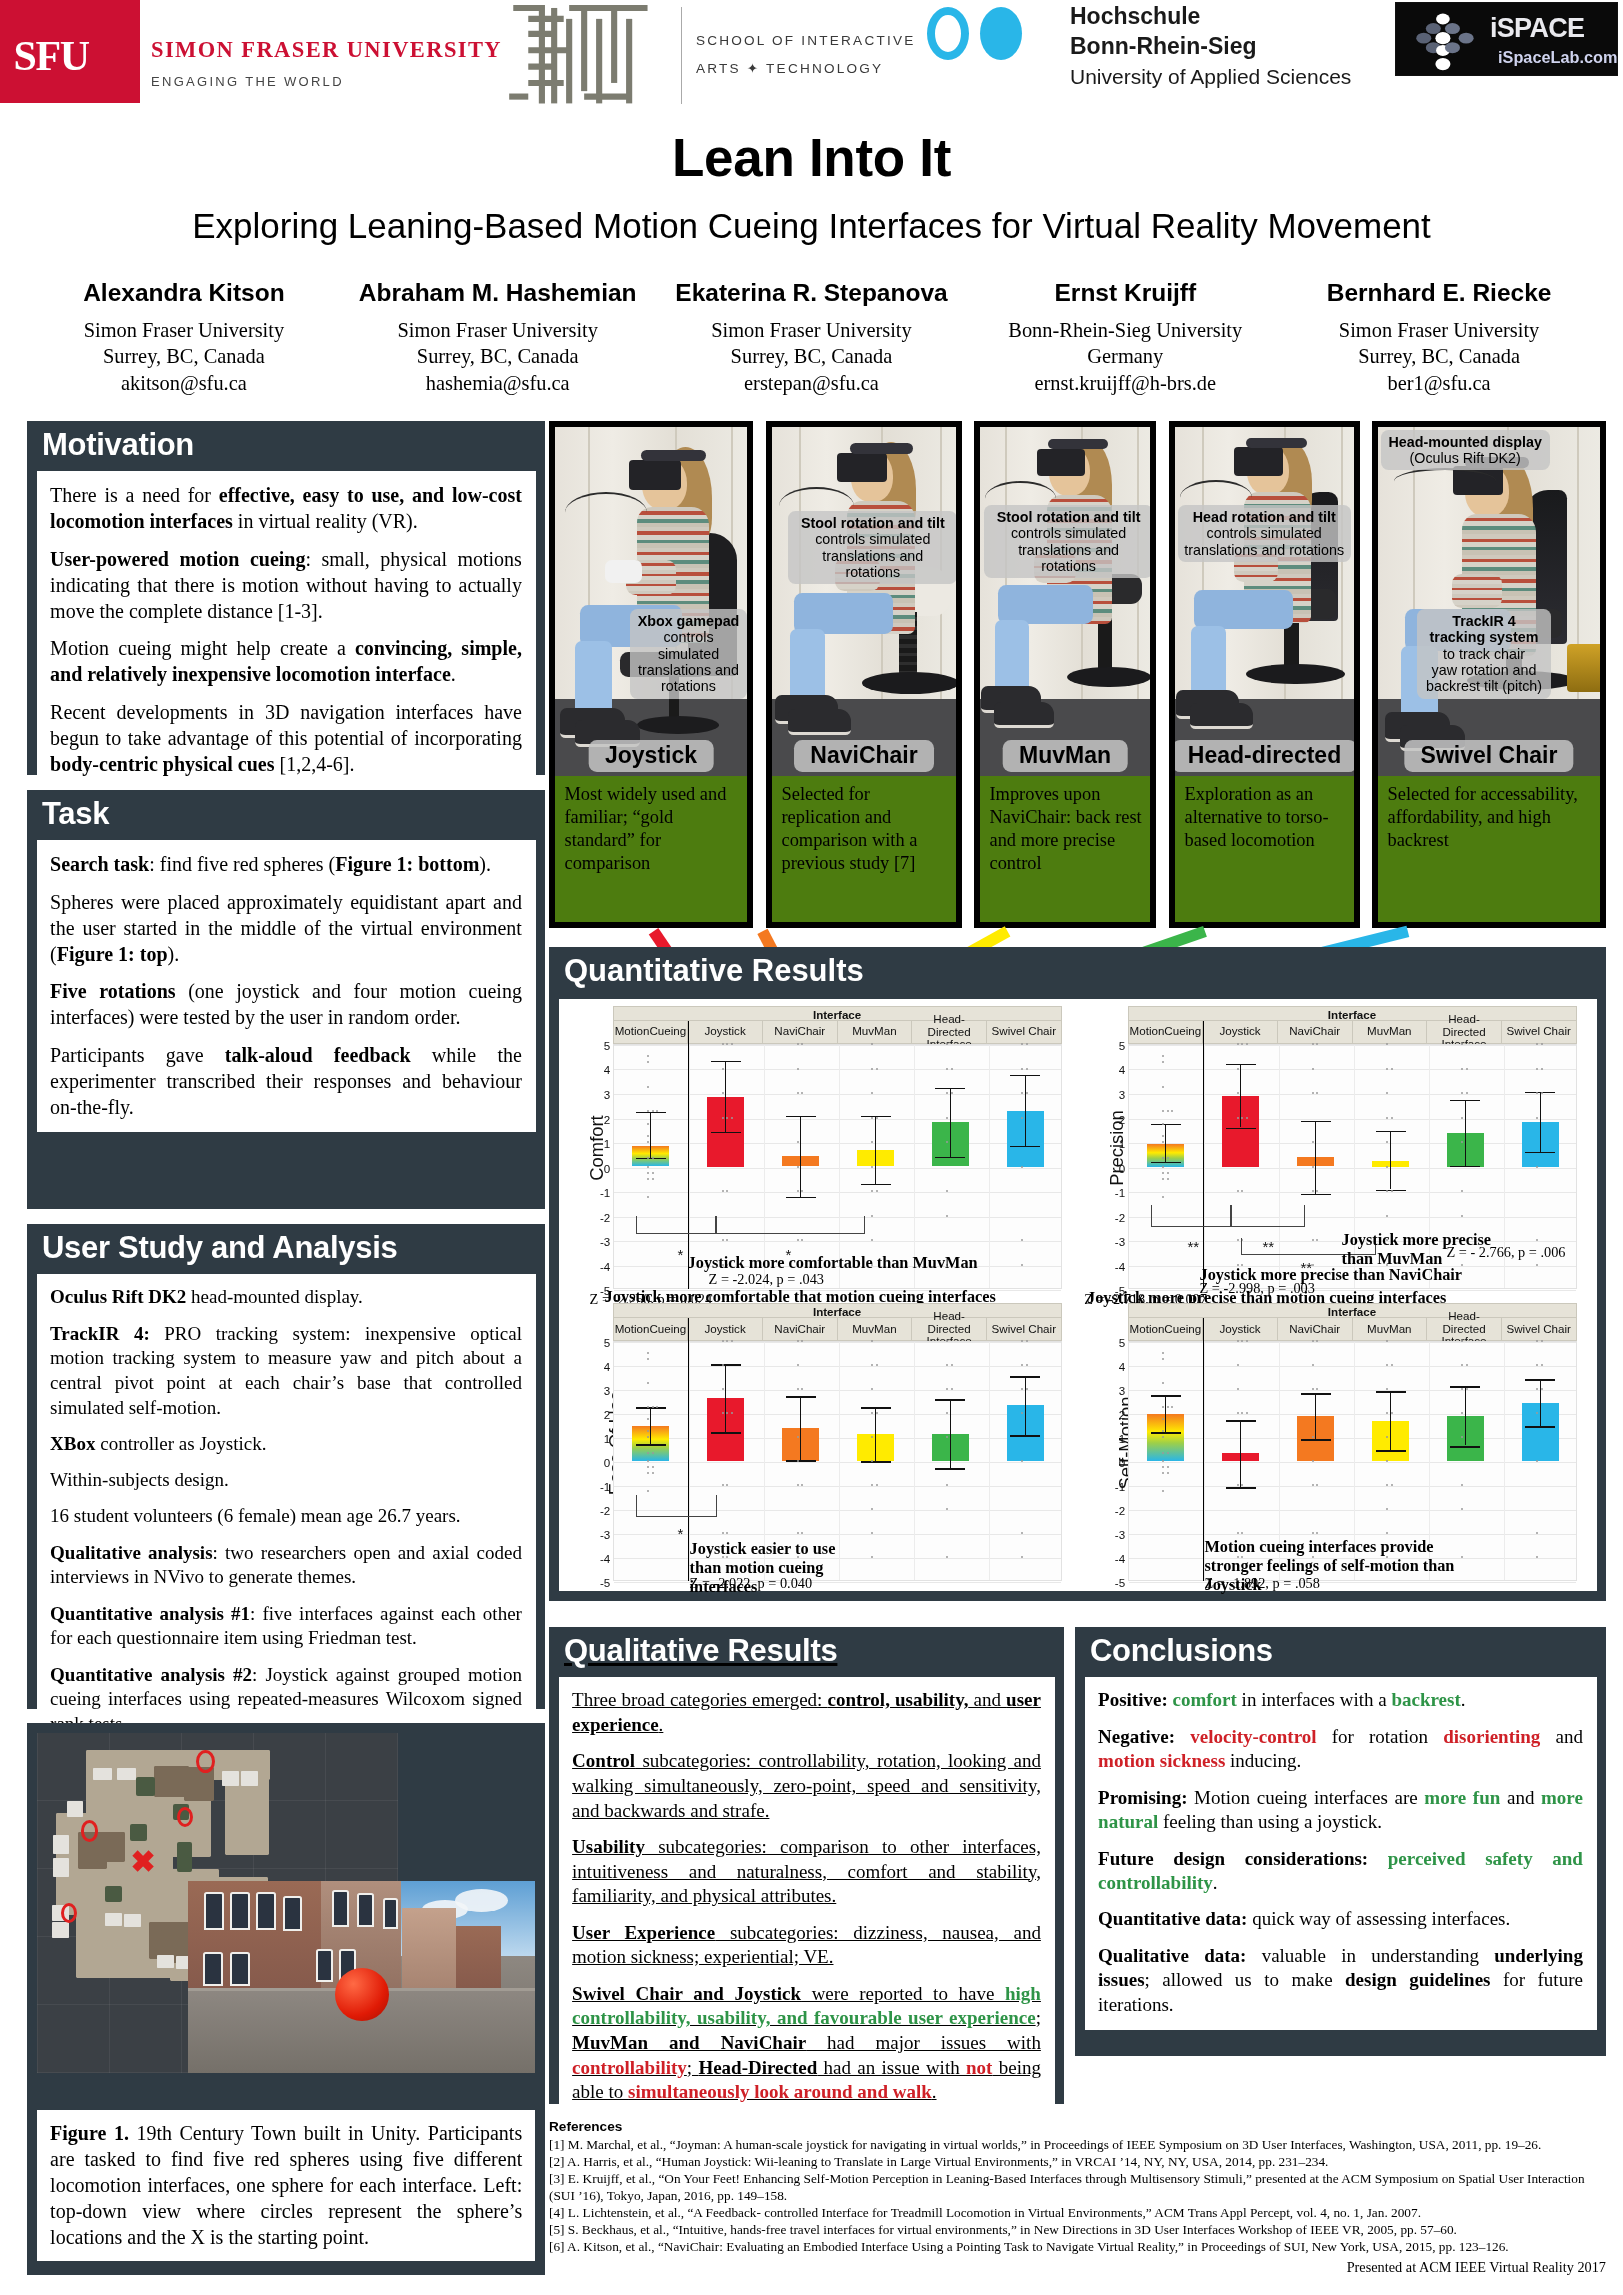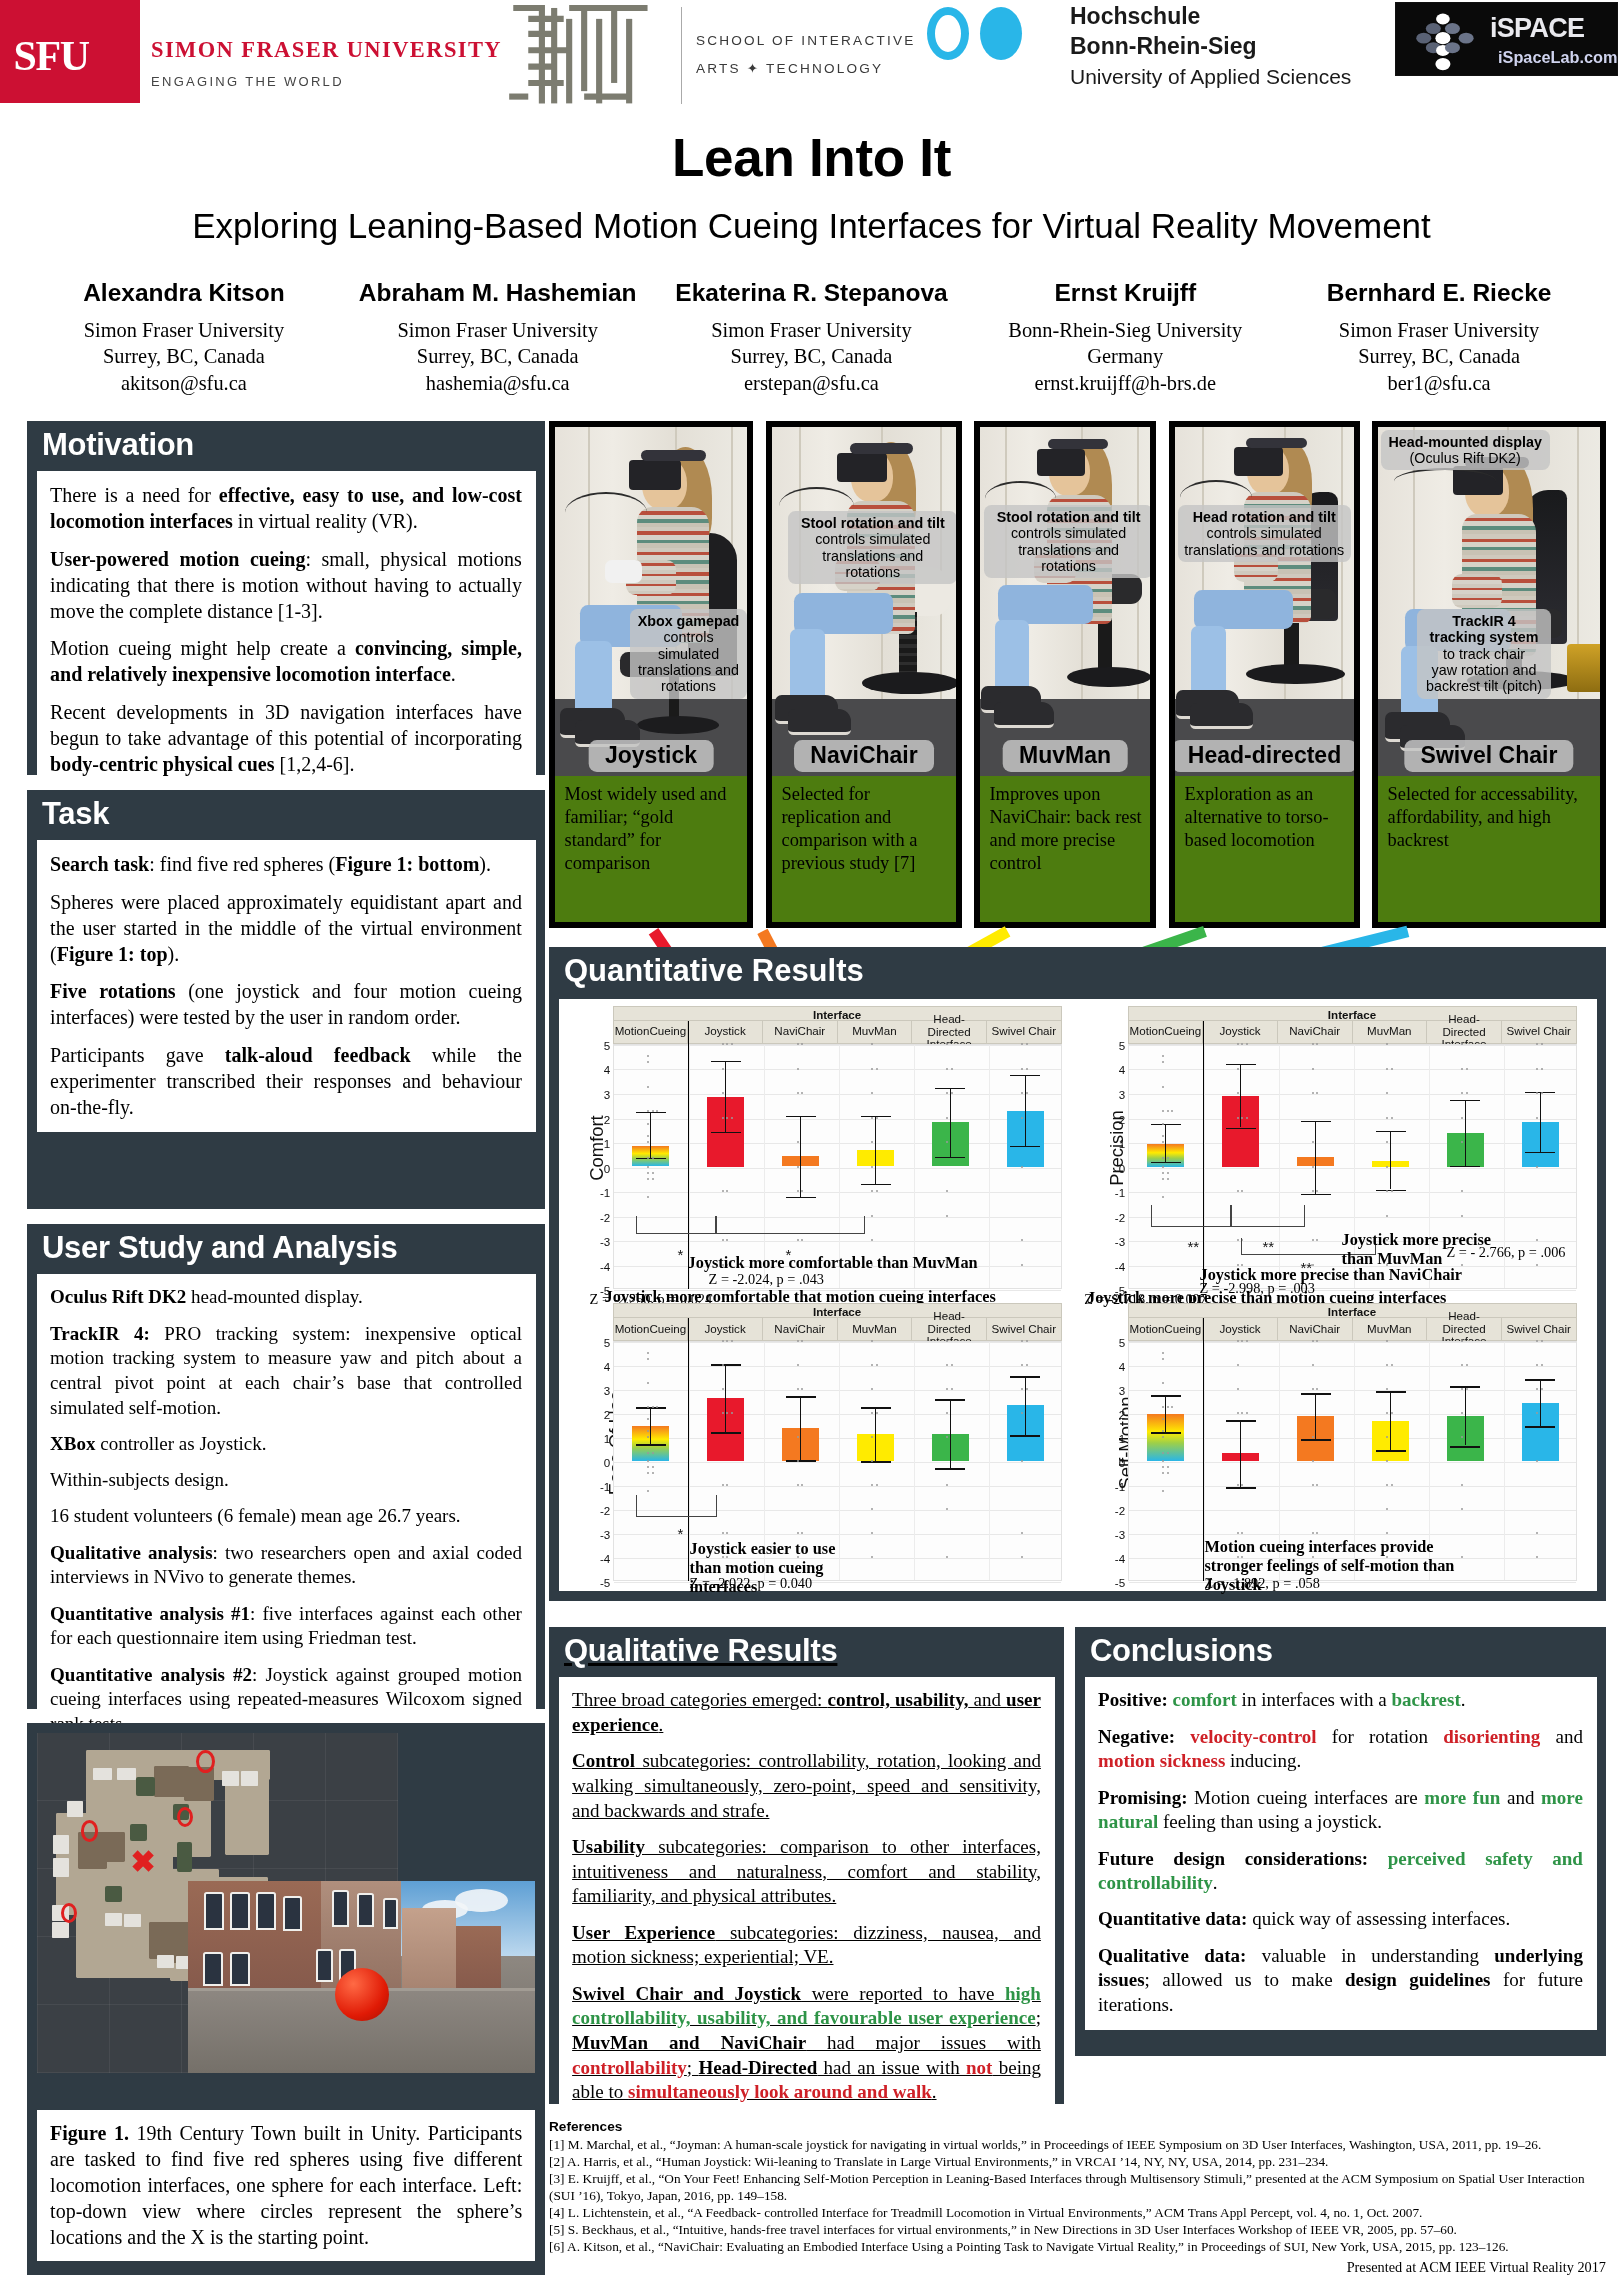--- a/index.html
+++ b/index.html
@@ -1206,21 +1206,21 @@
         <p><b>Qualitative data:</b> valuable in understanding <b>underlying issues</b>; allowed us to make <b>design guidelines</b> for future iterations.</p>
       </div>
   </div>
 
   <div class="refs">
     <div class="rt">References</div>
     <div>
         <div class="r">[1] M. Marchal, et al., “Joyman: A human-scale joystick for navigating in virtual worlds,” in Proceedings of IEEE Symposium on 3D User Interfaces, Washington, USA, 2011, pp. 19–26.</div>
         <div class="r">[2] A. Harris, et al., “Human Joystick: Wii-leaning to Translate in Large Virtual Environments,” in VRCAI ’14, NY, NY, USA, 2014, pp. 231–234.</div>
         <div class="r">[3] E. Kruijff, et al., “On Your Feet! Enhancing Self-Motion Perception in Leaning-Based Interfaces through Multisensory Stimuli,” presented at the ACM Symposium on Spatial User Interaction (SUI ’16), Tokyo, Japan, 2016, pp. 149–158.</div>
-        <div class="r">[4] L. Lichtenstein, et al., “A Feedback- controlled Interface for Treadmill Locomotion in Virtual Environments,” ACM Trans Appl Percept, vol. 4, no. 1, Oct. 2007.</div>
+        <div class="r">[4] L. Lichtenstein, et al., “A Feedback- controlled Interface for Treadmill Locomotion in Virtual Environments,” ACM Trans Appl Percept, vol. 4, no. 1, Jan. 2007.</div>
         <div class="r">[5] S. Beckhaus, et al., “Intuitive, hands-free travel interfaces for virtual environments,” in New Directions in 3D User Interfaces Workshop of IEEE VR, 2005, pp. 57–60.</div>
         <div class="r">[6] A. Kitson, et al., “NaviChair: Evaluating an Embodied Interface Using a Pointing Task to Navigate Virtual Reality,” in Proceedings of SUI, New York, USA, 2015, pp. 123–126.</div>
       </div>
   </div>
   <div class="presented">Presented at ACM IEEE Virtual Reality 2017</div>
 
 </div>
 
 
 </body></html>

